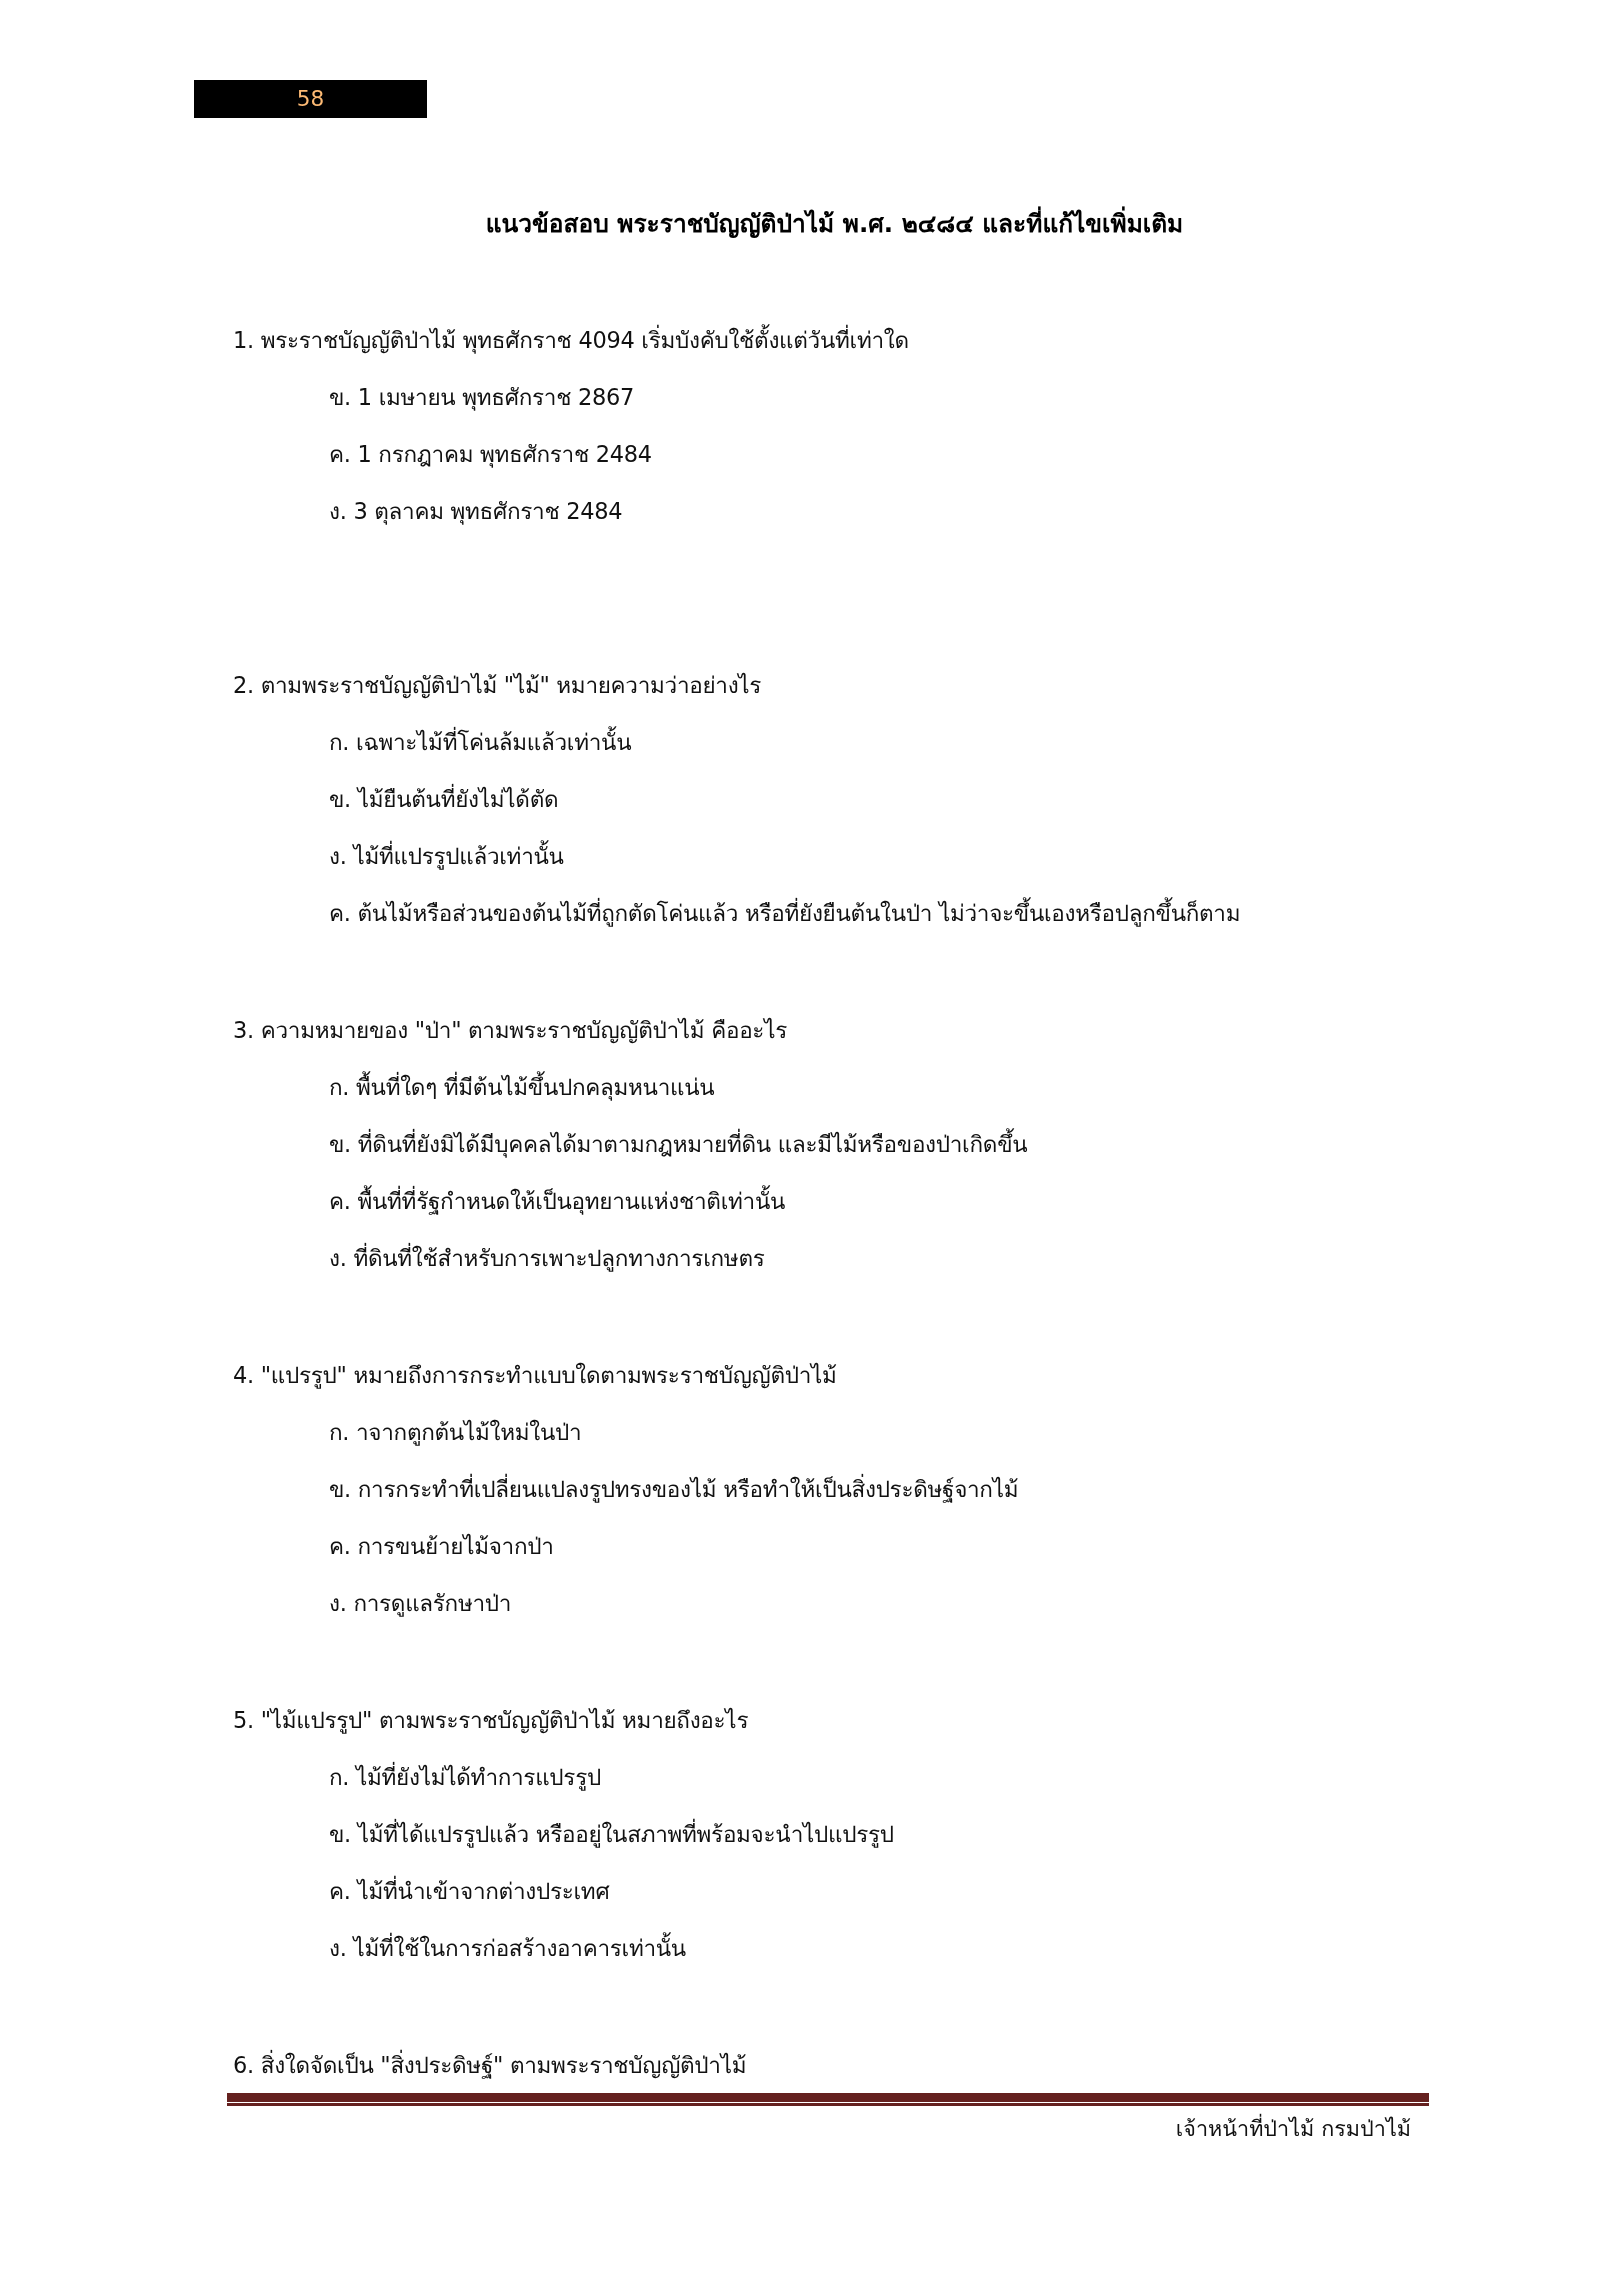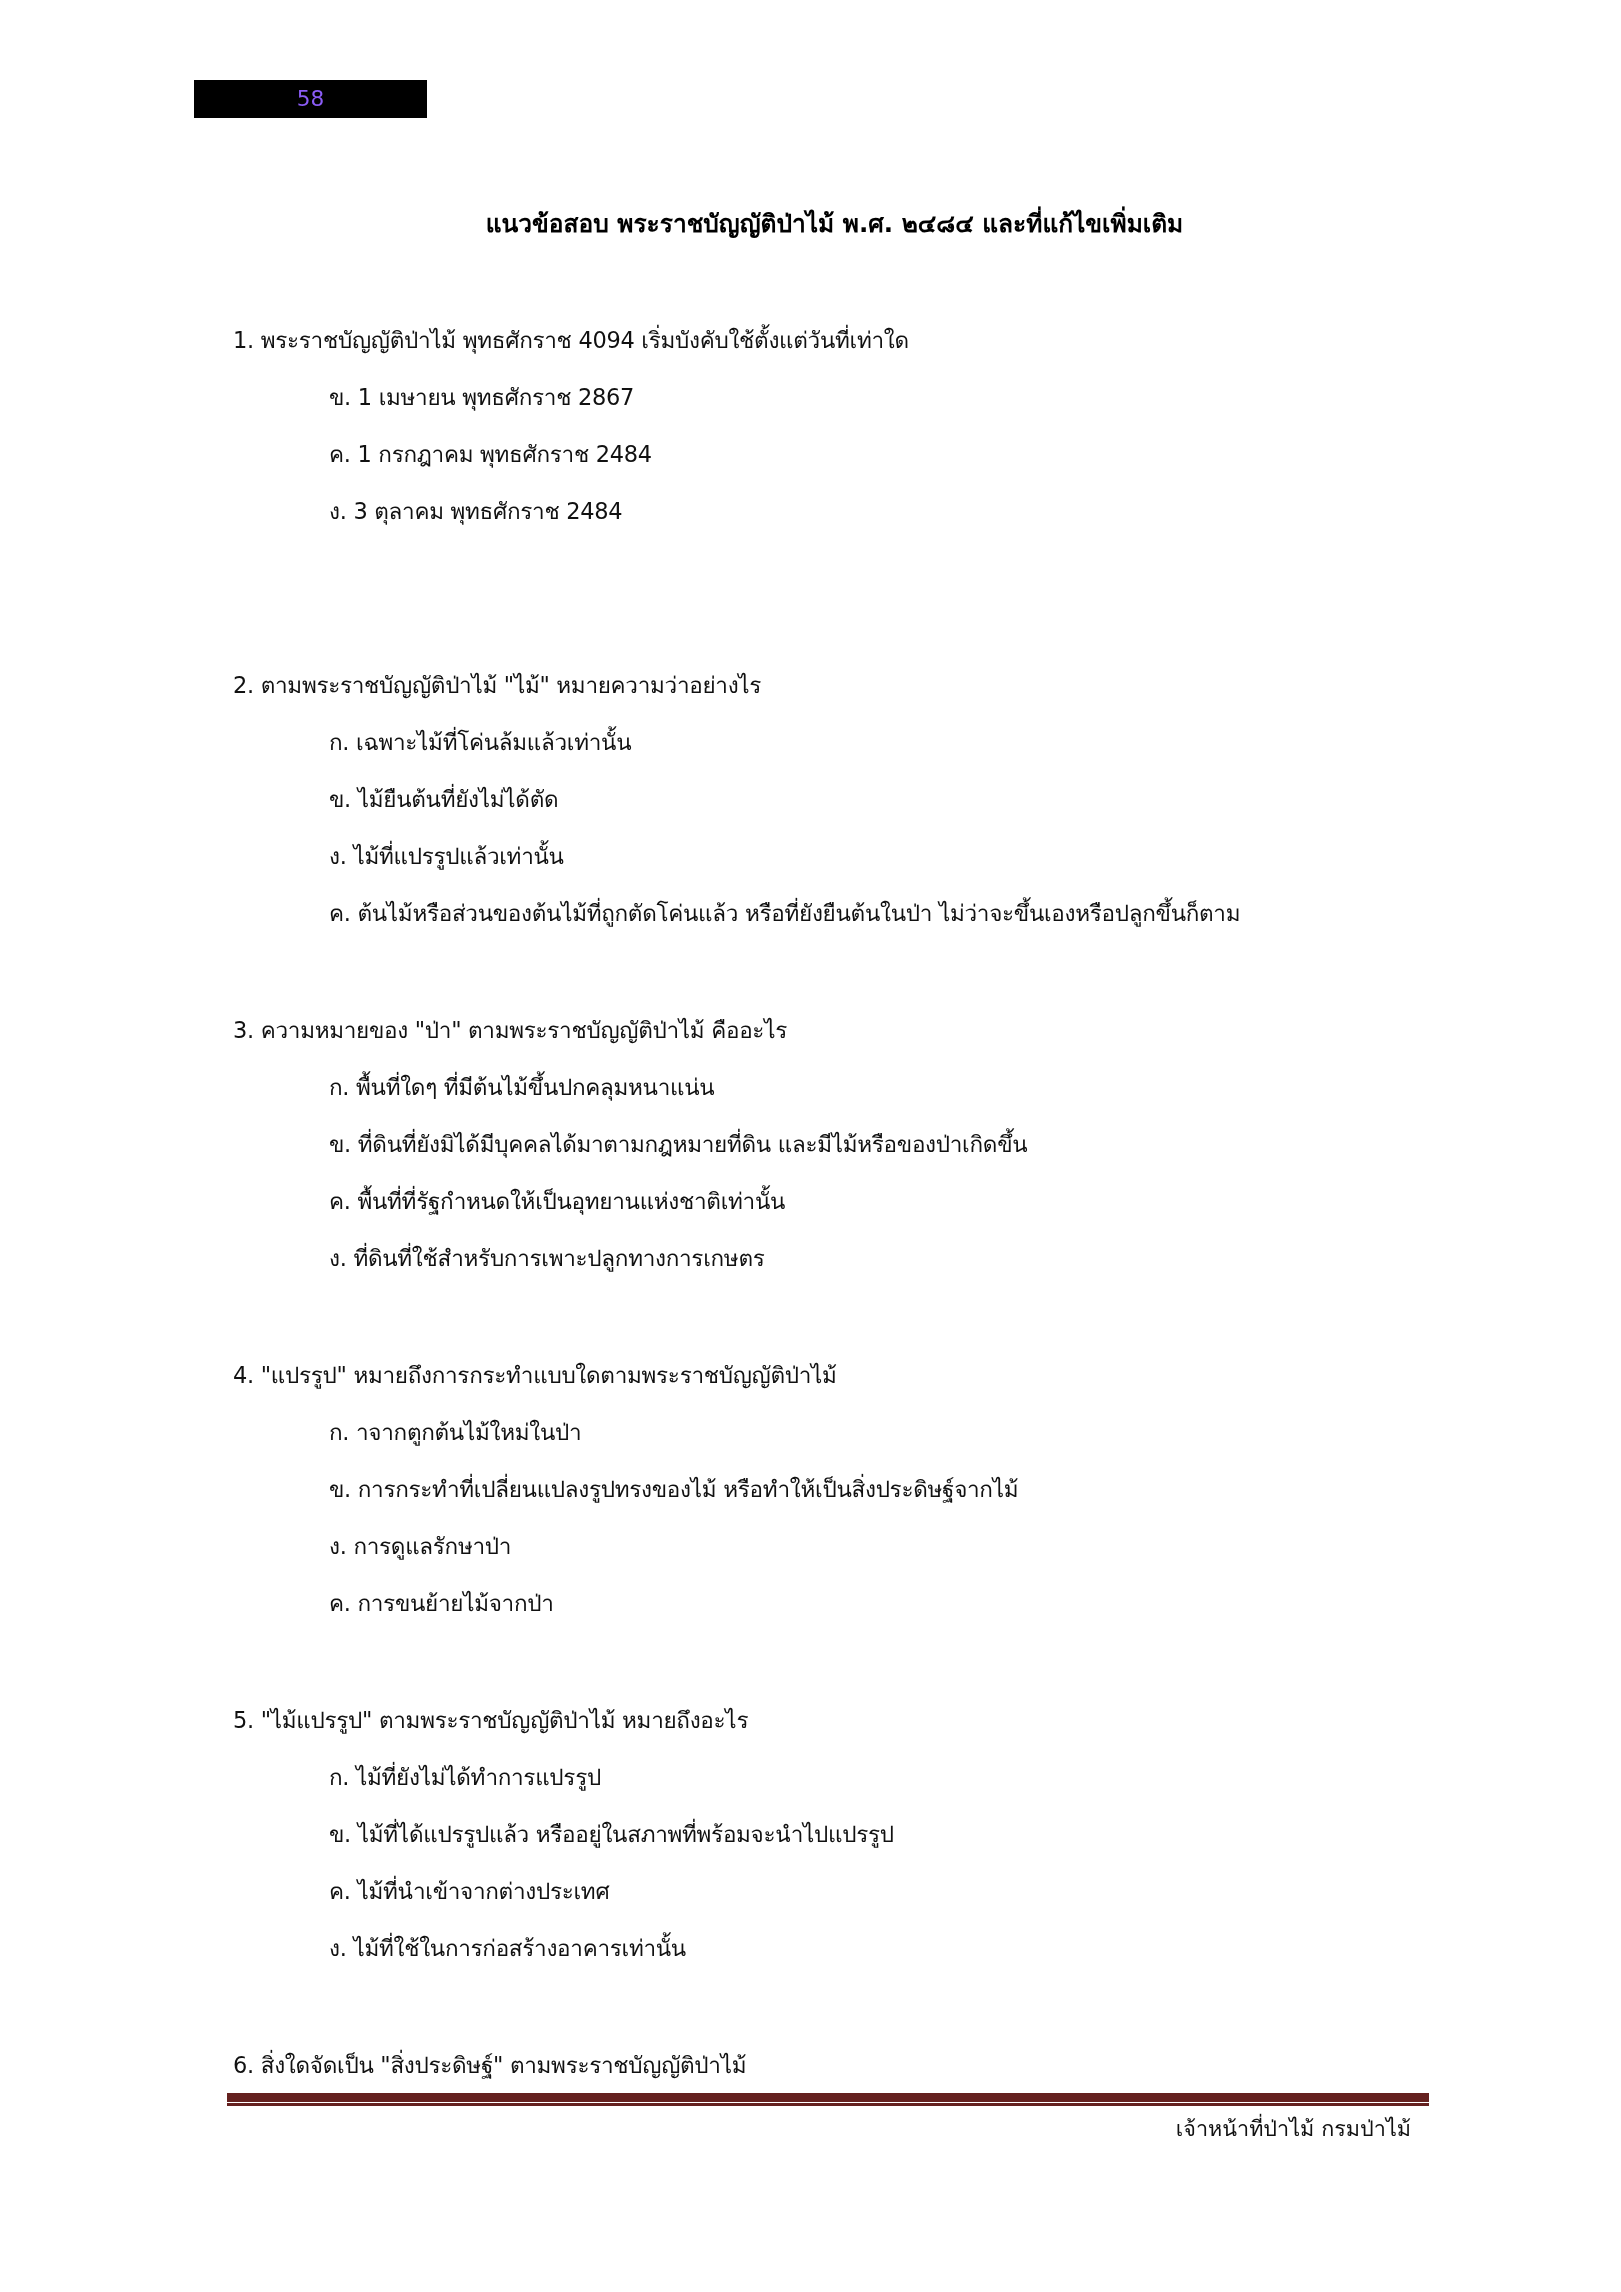--- a/index.html
+++ b/index.html
@@ -15,21 +15,21 @@
       font-family: "DejaVu Sans", sans-serif;
       color: #111111;
     }
     .page-number-box {
       position: absolute;
       left: 194px;
       top: 80px;
       width: 233px;
       height: 38px;
       background: #000000;
-      color: #8b5cf6;
+      color: #fdba74;
       font-family: "DejaVu Sans", sans-serif;
       font-size: 21.6px;
       line-height: 38px;
       text-align: center;
     }
     .doc-title {
       position: absolute;
       left: 0;
       width: 1621px;
       top: 204px;
@@ -119,22 +119,22 @@
     <div class="q-option">ก. พื้นที่ใดๆ ที่มีต้นไม้ขึ้นปกคลุมหนาแน่น</div>
     <div class="q-option">ข. ที่ดินที่ยังมิได้มีบุคคลได้มาตามกฎหมายที่ดิน และมีไม้หรือของป่าเกิดขึ้น</div>
     <div class="q-option">ค. พื้นที่ที่รัฐกำหนดให้เป็นอุทยานแห่งชาติเท่านั้น</div>
     <div class="q-option">ง. ที่ดินที่ใช้สำหรับการเพาะปลูกทางการเกษตร</div>
   </div>
 
   <div class="question">
     <div class="q-text">4. "แปรรูป" หมายถึงการกระทำแบบใดตามพระราชบัญญัติป่าไม้</div>
     <div class="q-option">ก. าจากตูกต้นไม้ใหม่ในป่า</div>
     <div class="q-option">ข. การกระทำที่เปลี่ยนแปลงรูปทรงของไม้ หรือทำให้เป็นสิ่งประดิษฐ์จากไม้</div>
+    <div class="q-option">ค. การขนย้ายไม้จากป่า</div>
     <div class="q-option">ง. การดูแลรักษาป่า</div>
-    <div class="q-option">ค. การขนย้ายไม้จากป่า</div>
   </div>
 
   <div class="question">
     <div class="q-text">5. "ไม้แปรรูป" ตามพระราชบัญญัติป่าไม้ หมายถึงอะไร</div>
     <div class="q-option">ก. ไม้ที่ยังไม่ได้ทำการแปรรูป</div>
     <div class="q-option">ข. ไม้ที่ได้แปรรูปแล้ว หรืออยู่ในสภาพที่พร้อมจะนำไปแปรรูป</div>
     <div class="q-option">ค. ไม้ที่นำเข้าจากต่างประเทศ</div>
     <div class="q-option">ง. ไม้ที่ใช้ในการก่อสร้างอาคารเท่านั้น</div>
   </div>
 

